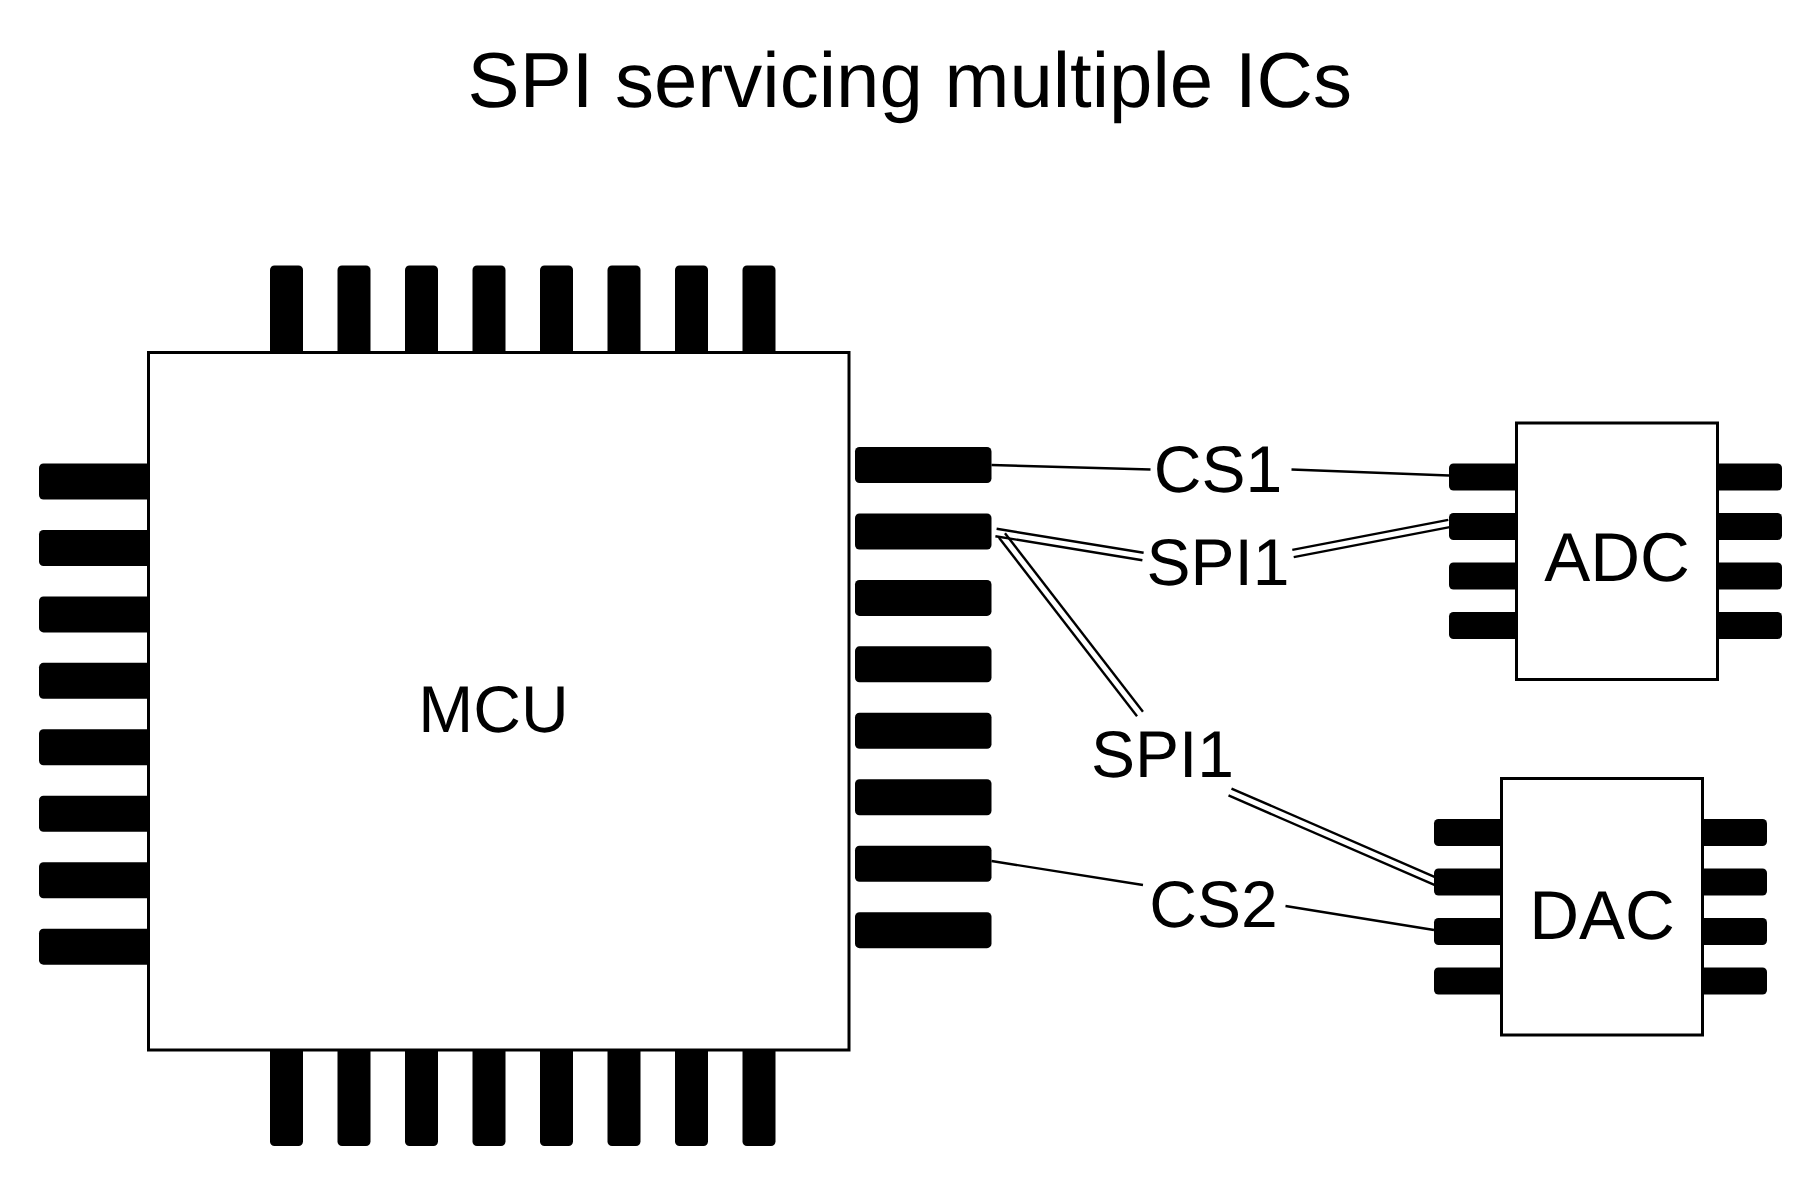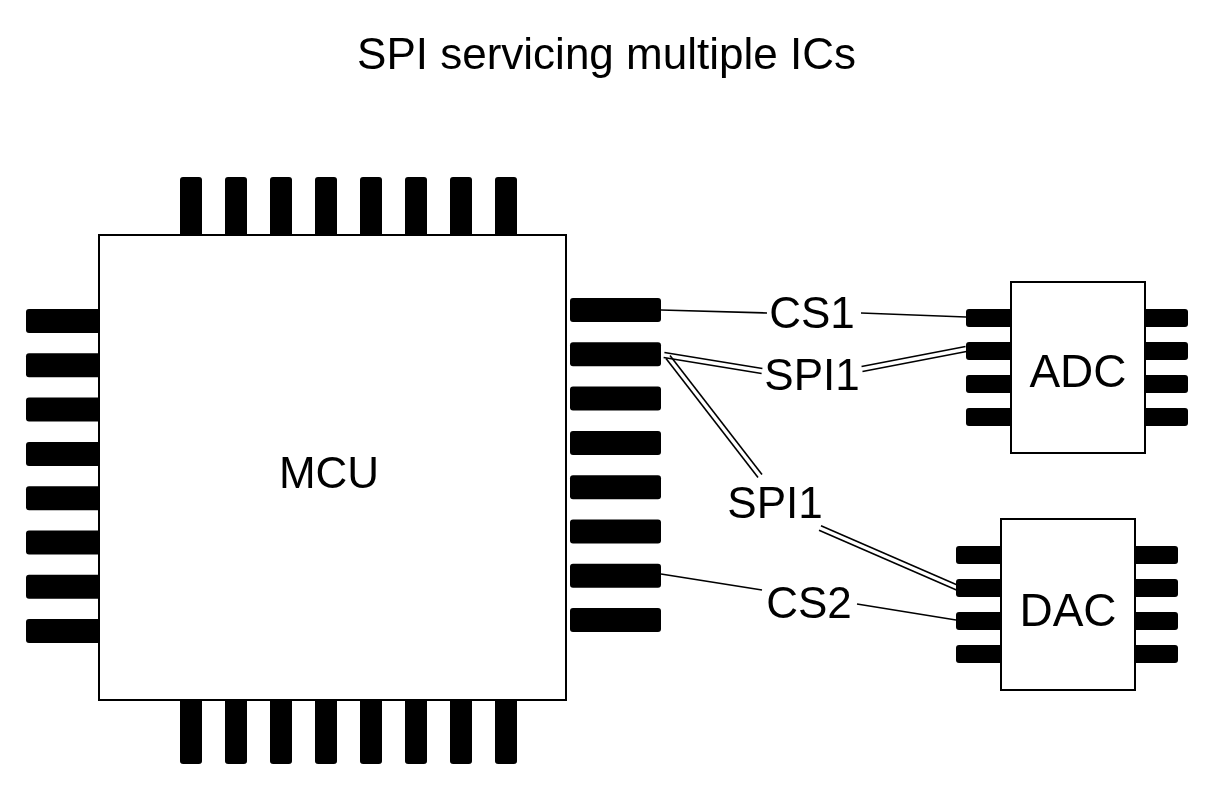--- a/index.html
+++ b/index.html
@@ -1,19 +1,19 @@
 <!DOCTYPE html>
 <html><head>
 <meta charset="utf-8">
 <style>
   html, body { margin: 0; padding: 0; background: #ffffff; }
   body { width: 1213px; height: 789px; position: relative; overflow: hidden; font-family: "Liberation Sans", sans-serif; }
   #title {
     position: absolute; left: 0; top: 22px; width: 1213px; text-align: center;
-    font-size: 44px; line-height: 64px; color: #000; font-weight: normal;
+    font-size: 52px; line-height: 64px; color: #000; font-weight: normal;
   }
   svg { position: absolute; left: 0; top: 0; }
   .lbl { font-family: "Liberation Sans", sans-serif; fill: #000; }
 </style>
 </head>
 <body>
 
 <div id="title">SPI servicing multiple ICs</div>
 
 <svg id="diagram" width="1213" height="789" viewBox="0 0 1213 789" xmlns="http://www.w3.org/2000/svg">

